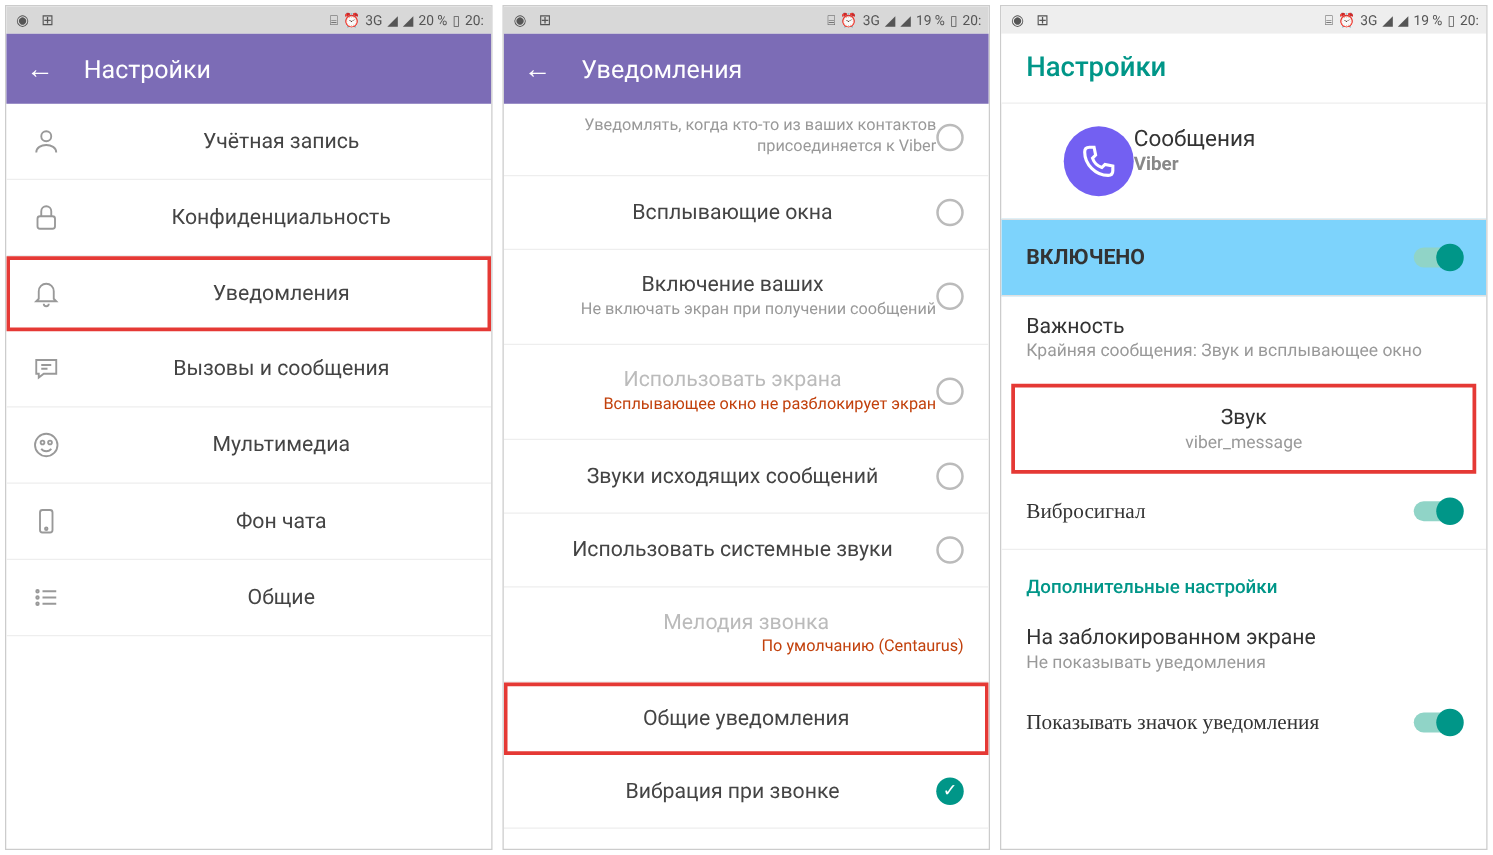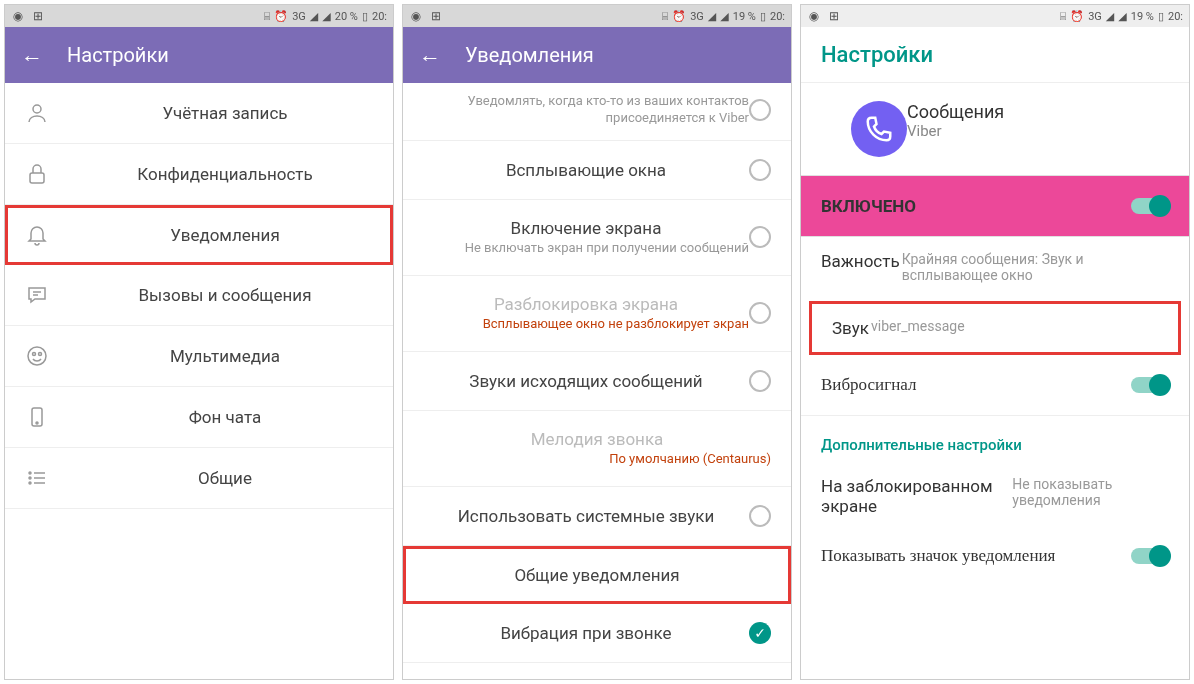--- a/index.html
+++ b/index.html
@@ -33,26 +33,26 @@
   .radio { width: 22px; height: 22px; border: 2px solid #bbb; border-radius: 50%; flex-shrink: 0; }
   .checked { width: 22px; height: 22px; border-radius: 50%; background: #009688; color: #fff; display: flex; align-items: center; justify-content: center; font-size: 14px; flex-shrink:0;}
   
   .highlight-red { border: 3px solid #e53935; }
   .item.highlight-red { border: 3px solid #e53935; padding: 15px 17px; }
   
   
   .app-row { display: flex; align-items: flex-start; padding: 18px 20px; }
   .viber-circle { width: 56px; height: 56px; border-radius: 50%; background: #7360f2; display: flex; align-items: center; justify-content: center; color: #fff; font-size: 28px; margin-left: 30px; }
   .app-name { font-size: 18px; color: #333; }
-  .app-sub { font-size: 15px; color: #888; }
-  .enabled-row { display: flex; align-items: center; justify-content: space-between; padding: 20px 20px; background: #ec4899; border-top: 1px solid #e0e0e0; border-bottom: 1px solid #e0e0e0; }
+  .app-sub { font-size: 15px; color: #888; font-weight: bold; }
+  .enabled-row { display: flex; align-items: center; justify-content: space-between; padding: 20px 20px; background: #7dd3fc; border-top: 1px solid #e0e0e0; border-bottom: 1px solid #e0e0e0; }
   .enabled-text { font-size: 17px; font-weight: 700; color: #333; }
   .toggle { width: 38px; height: 16px; background: #90d4c7; border-radius: 10px; position: relative; }
   .toggle::after { content: ""; position: absolute; right: -2px; top: -3px; width: 22px; height: 22px; background: #009688; border-radius: 50%; }
-  .p3-item { padding: 14px 20px; display: flex; flex-direction: row; gap: 2px; cursor: pointer; }
+  .p3-item { padding: 14px 20px; display: flex; flex-direction: column; gap: 2px; cursor: pointer; }
   .p3-item-row { padding: 16px 20px; display: flex; align-items: center; justify-content: space-between; cursor: pointer; font-family: Liberation Serif, serif; }
   .p3-title { font-size: 17px; color: #333; }
   .p3-sub { font-size: 14px; color: #999; }
   .section-header { padding: 16px 20px 8px; font-size: 15px; color: #009688; font-weight: 500; }
   .p3-divider { height: 1px; background: #eee; margin: 4px 0; }
   
   svg { width: 24px; height: 24px; stroke: #999; stroke-width: 1.5; fill: none; }
 </style>
 </head>
 <body>
@@ -194,51 +194,51 @@
     <div id="p2-list">
         <div class="item">
           <div class="item-text">
       <span class="item-title">Всплывающие окна</span>
 
     </div>
           <span class="radio"></span>
         </div>
         <div class="item">
           <div class="item-text">
-      <span class="item-title">Включение экрана</span>
+      <span class="item-title">Включение ваших</span>
       <span class="item-sub">Не включать экран при получении сообщений</span>
     </div>
           <span class="radio"></span>
         </div>
         <div class="item item-disabled">
           <div class="item-text">
-      <span class="item-title">Разблокировка экрана</span>
+      <span class="item-title">Использовать экрана</span>
       <span class="item-sub">Всплывающее окно не разблокирует экран</span>
     </div>
           <span class="radio"></span>
         </div>
         <div class="item">
           <div class="item-text">
       <span class="item-title">Звуки исходящих сообщений</span>
+
+    </div>
+          <span class="radio"></span>
+        </div>
+        <div class="item">
+          <div class="item-text">
+      <span class="item-title">Использовать системные звуки</span>
 
     </div>
           <span class="radio"></span>
         </div>
         <div class="item item-disabled">
           <div class="item-text">
       <span class="item-title">Мелодия звонка</span>
       <span class="item-sub">По умолчанию (Centaurus)</span>
     </div>
-        </div>
-        <div class="item">
-          <div class="item-text">
-      <span class="item-title">Использовать системные звуки</span>
-
-    </div>
-          <span class="radio"></span>
         </div>
         <div class="item highlight-red">
           <div class="item-text">
       <span class="item-title">Общие уведомления</span>
 
     </div>
         </div>
         <div class="item">
           <div class="item-text">
       <span class="item-title">Вибрация при звонке</span>
@@ -283,21 +283,21 @@
       </div>
     </div>
     <div class="enabled-row">
       <span class="enabled-text">ВКЛЮЧЕНО</span>
       <span class="toggle"></span>
     </div>
     <div class="p3-item">
       <span class="p3-title">Важность</span>
       <span class="p3-sub">Крайняя сообщения: Звук и всплывающее окно</span>
     </div>
-    <div class="p3-item highlight-red" style="margin:4px 8px;">
+    <div class="p3-item highlight-red" style="margin:4px 8px;text-align:center;">
       <span class="p3-title">Звук</span>
       <span class="p3-sub">viber_message</span>
     </div>
     <div class="p3-item-row">
       <span class="p3-title">Вибросигнал</span>
       <span class="toggle"></span>
     </div>
     <div class="p3-divider"></div>
     <div class="section-header">Дополнительные настройки</div>
     <div class="p3-item">

